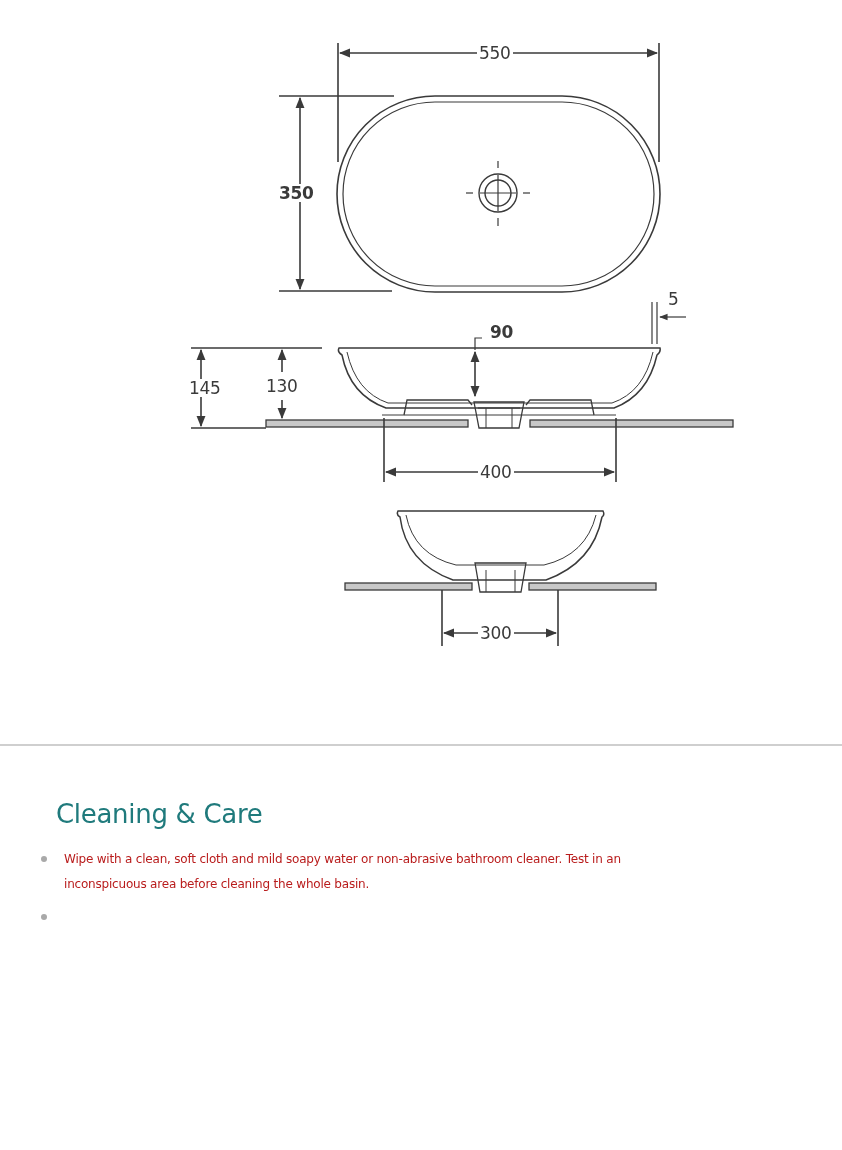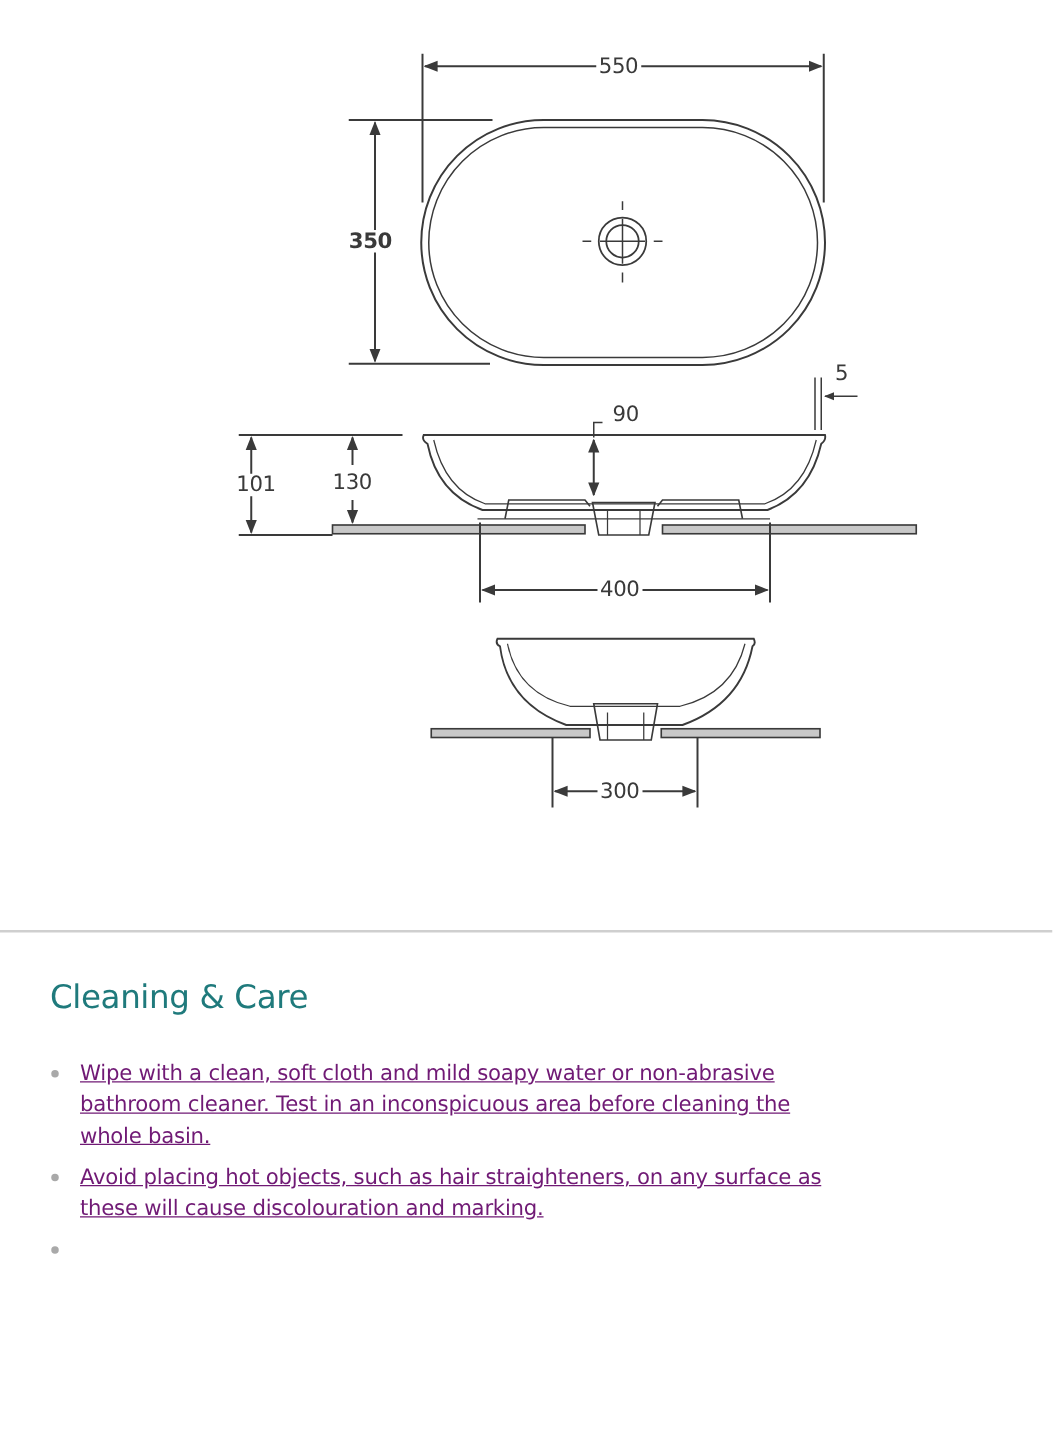--- a/index.html
+++ b/index.html
@@ -1,23 +1,23 @@
 <!DOCTYPE html>
 <html><head>
 <meta charset="utf-8">
 <style>
   html, body { margin: 0; padding: 0; background: #ffffff; }
   body { width: 842px; height: 1150px; position: relative; overflow: hidden; font-family: "DejaVu Sans", "Liberation Sans", sans-serif; }
   #drawing { position: absolute; left: 16px; top: 0; width: 842px; height: 700px; }
   #drawing svg { position: absolute; left: 0; top: 0; }
   .dim-label { position: absolute; font-size: 17px; color: #3a3a3a; background: #fff; padding: 0 2px; line-height: 18px; letter-spacing: -0.3px; }
   #divider { position: absolute; left: 0; top: 744px; width: 842px; height: 2px; background: #cfcfcf; }
-  #care-title { position: absolute; left: 40px; top: 783px; margin: 0; font-size: 26px; font-weight: normal; color: #1f7a7c; letter-spacing: -0.3px; }
+  #care-title { position: absolute; left: 40px; top: 783px; margin: 16px; font-size: 26px; font-weight: normal; color: #1f7a7c; letter-spacing: -0.3px; }
   #care-list { position: absolute; left: 36px; top: 847px; width: 640px; margin: 0; padding: 0; list-style: none; }
-  #care-list li { position: relative; padding-left: 28px; font-size: 17px; line-height: 25px; color: #701a75; margin-bottom: 8px; letter-spacing: -0.2px; text-decoration: underline; }
+  #care-list li { position: relative; padding-left: 28px; font-size: 12px; line-height: 25px; color: #b91c1c; margin-bottom: 8px; letter-spacing: -0.2px; }
   #care-list li .bullet { position: absolute; left: 5px; top: 9px; width: 6px; height: 6px; border-radius: 50%; background: #a9a9a9; }
 </style>
 </head>
 <body>
 
 <div id="drawing">
   <svg width="842" height="700" viewBox="0 0 842 700" fill="none" stroke="#3a3a3a" stroke-width="1.6">
     <defs>
       <marker id="arr" viewBox="0 0 10 10" refX="9" refY="5" markerWidth="7" markerHeight="7" orient="auto-start-reverse">
         <path d="M0,1 L10,5 L0,9 Z" fill="#3a3a3a" stroke="none"></path>
@@ -99,37 +99,33 @@
       <rect x="513" y="583" width="127" height="7" fill="#c8c8c8" stroke-width="1.3"></rect>
 
       <line x1="426" y1="590" x2="426" y2="646"></line>
       <line x1="542" y1="590" x2="542" y2="646"></line>
       <line x1="428" y1="633" x2="540" y2="633" marker-start="url(#arr)" marker-end="url(#arr)"></line>
     </g>
   </svg>
 
   <span class="dim-label" style="left:461px; top:44px;">550</span>
   <span class="dim-label" style="left:261px; top:184px;font-weight:bold;">350</span>
-  <span class="dim-label" style="left:171px; top:379px;">101</span>
+  <span class="dim-label" style="left:171px; top:379px;">145</span>
   <span class="dim-label" style="left:248px; top:377px; background:transparent;">130</span>
-  <span class="dim-label" style="left:472px; top:323px; background:transparent;">90</span>
+  <span class="dim-label" style="left:472px; top:323px; background:transparent;font-weight:bold;">90</span>
   <span class="dim-label" style="left:650px; top:290px; background:transparent;">5</span>
   <span class="dim-label" style="left:462px; top:463px;">400</span>
   <span class="dim-label" style="left:462px; top:624px;">300</span>
 </div>
 
 <div id="divider"></div>
 
 <h2 id="care-title">Cleaning &amp; Care</h2>
 
 <ul id="care-list">
   <li>
     <span class="bullet"></span>
     <span>Wipe with a clean, soft cloth and mild soapy water or non-abrasive bathroom cleaner. Test in an inconspicuous area before cleaning the whole basin.</span>
   </li>
   <li>
     <span class="bullet"></span>
-    <span>Avoid placing hot objects, such as hair straighteners, on any surface as these will cause discolouration and marking.</span>
-  </li>
-  <li>
-    <span class="bullet"></span>
   </li>
 </ul>
 
 </body></html>

